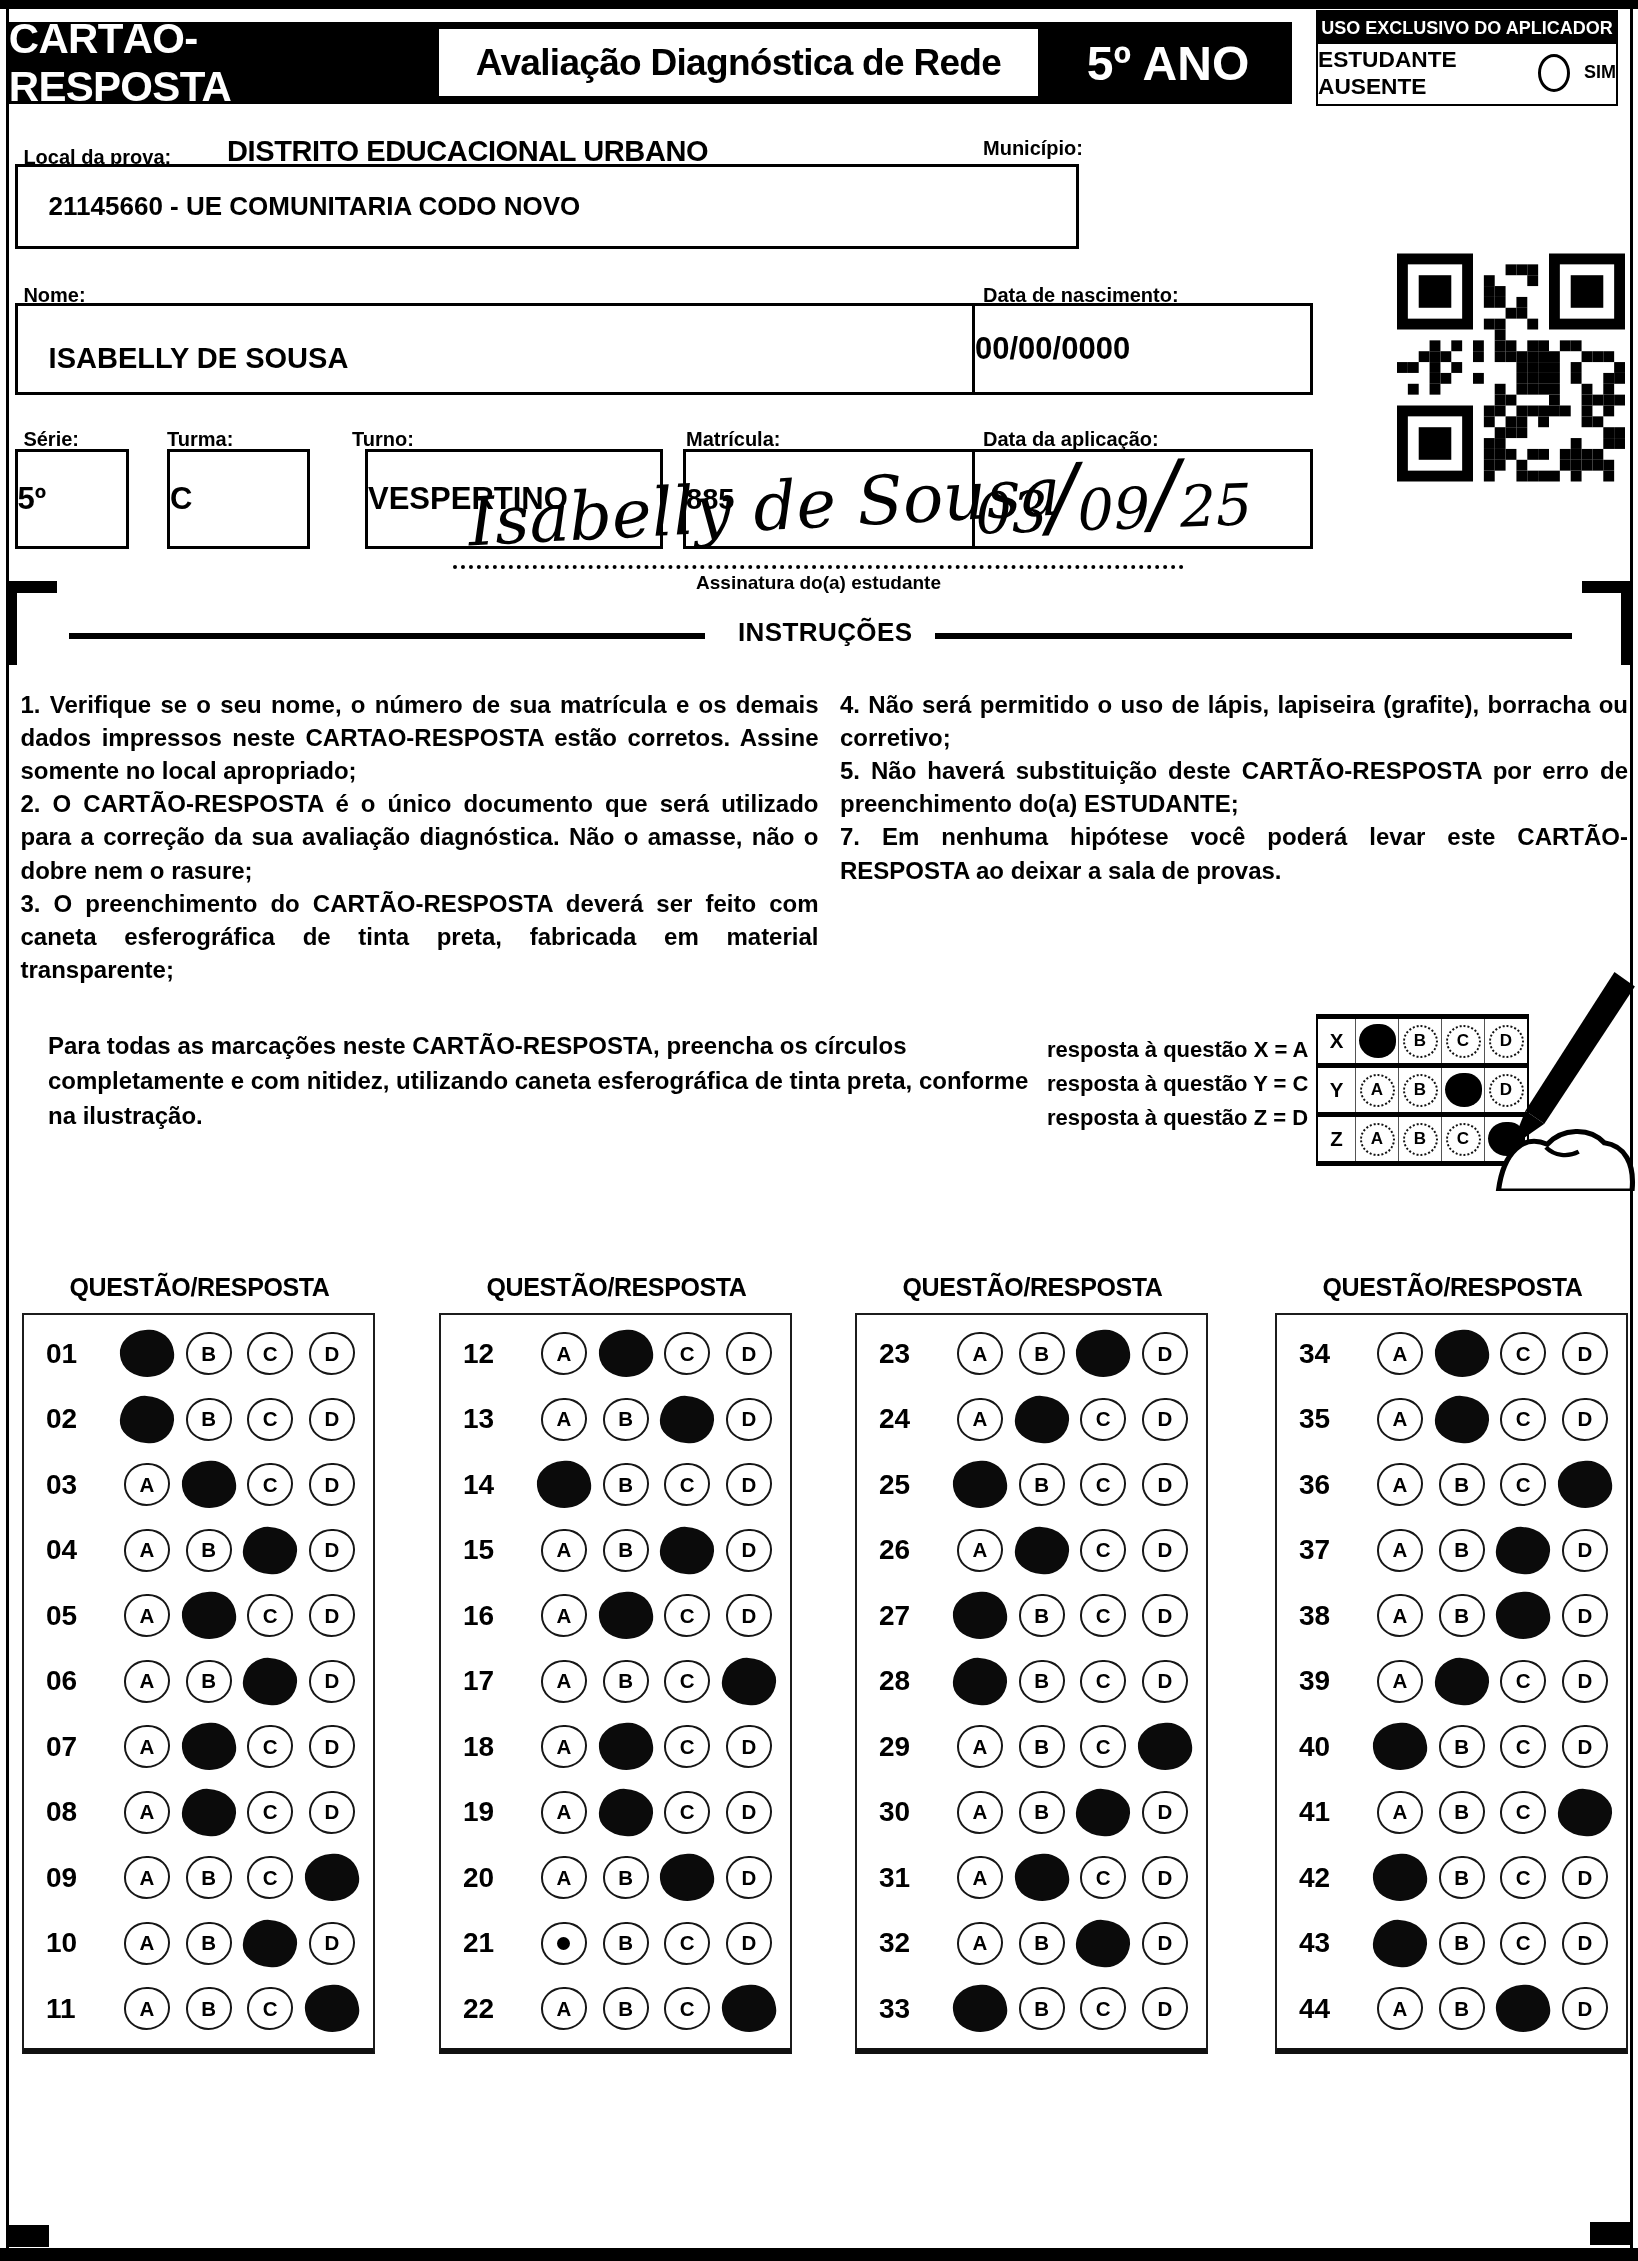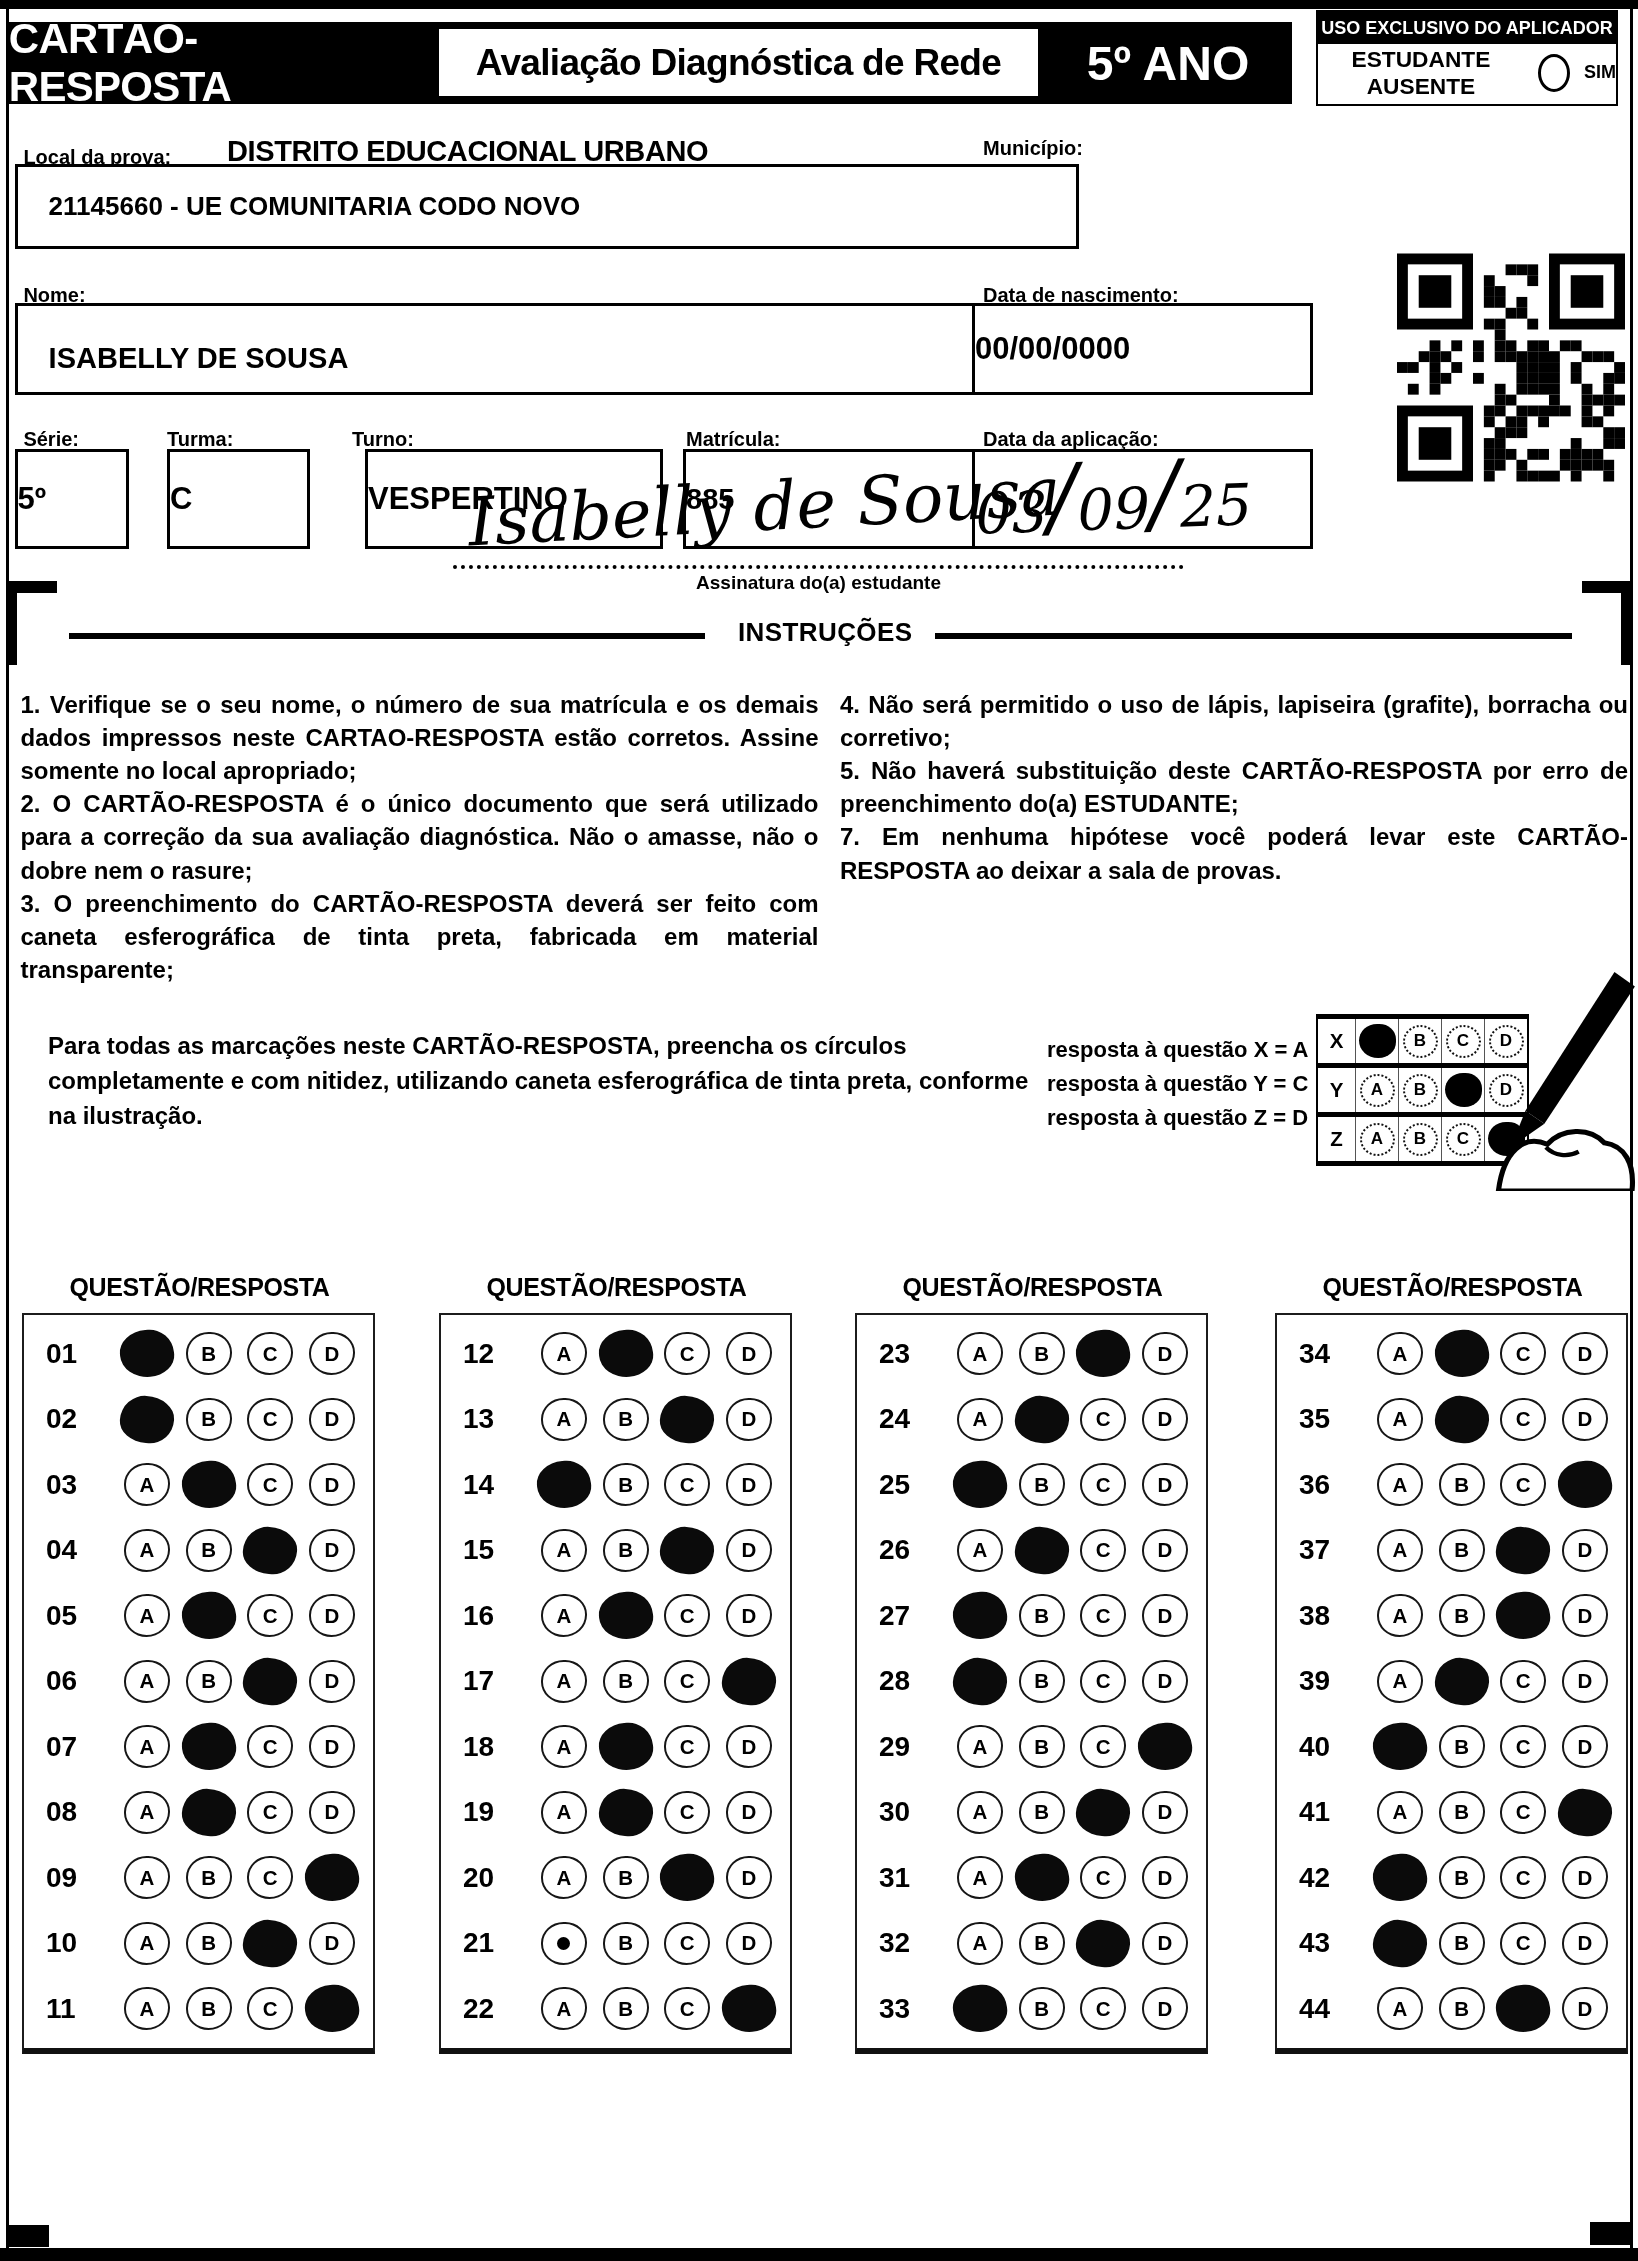--- a/index.html
+++ b/index.html
@@ -16,21 +16,21 @@
   .hdr-bar{left:8.8px;top:22px;width:1283px;height:82px;background:#000;}
   .hdr-title{left:8.8px;top:22px;width:406px;height:82px;display:flex;align-items:center;justify-content:center;
              color:#fff;font-size:42px;font-weight:bold;letter-spacing:-0.7px;}
   .hdr-sub-box{left:439px;top:29px;width:599px;height:67px;background:#fff;display:flex;align-items:center;justify-content:center;}
   .hdr-sub{font-size:37px;font-weight:bold;letter-spacing:-0.7px;}
   .hdr-grade{left:1044px;top:22px;width:248px;height:82px;display:flex;align-items:center;justify-content:center;
              color:#fff;font-size:48px;font-weight:bold;}
   .uso-box{left:1316px;top:10.2px;width:298px;height:92px;border:2.9px solid #000;background:#fff;}
   .uso-strip{height:32px;background:#000;color:#fff;display:flex;align-items:center;justify-content:center;
              font-size:18px;font-weight:bold;}
-  .uso-row{height:57px;display:flex;align-items:center;justify-content:center;gap:14px;font-size:22.7px;font-weight:bold;text-align:center;}
+  .uso-row{height:57px;display:flex;align-items:center;justify-content:center;gap:14px;font-size:22.7px;font-weight:bold;}
   .uso-circle{width:32px;height:32px;border:3.7px solid #000;border-radius:50%;}
   .uso-sim{font-size:18px;font-weight:bold;}
   
   .label{font-size:20px;font-weight:bold;}
   .fbox{border:3.7px solid #000;background:#fff;display:flex;align-items:center;}
   .district{font-size:29px;font-weight:bold;letter-spacing:-0.4px;}
   .val36{font-size:26px;font-weight:bold;}
   .val40{font-size:29px;font-weight:bold;}
   .val42{font-size:31px;font-weight:bold;}
   .center{}

